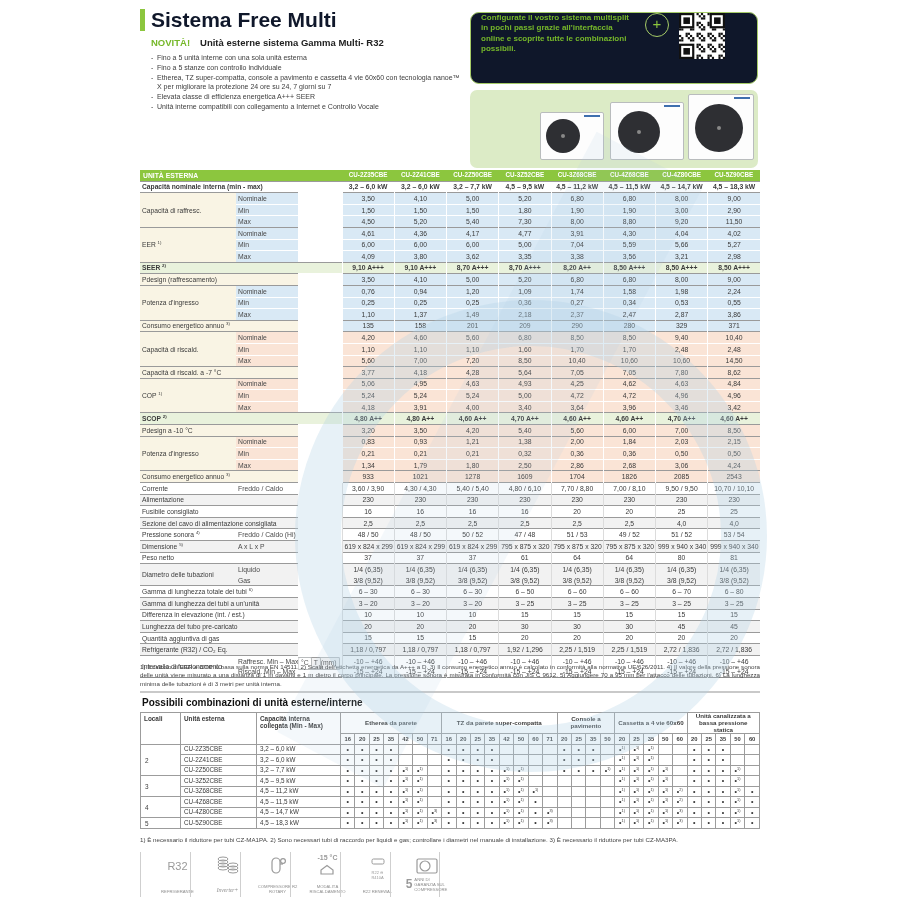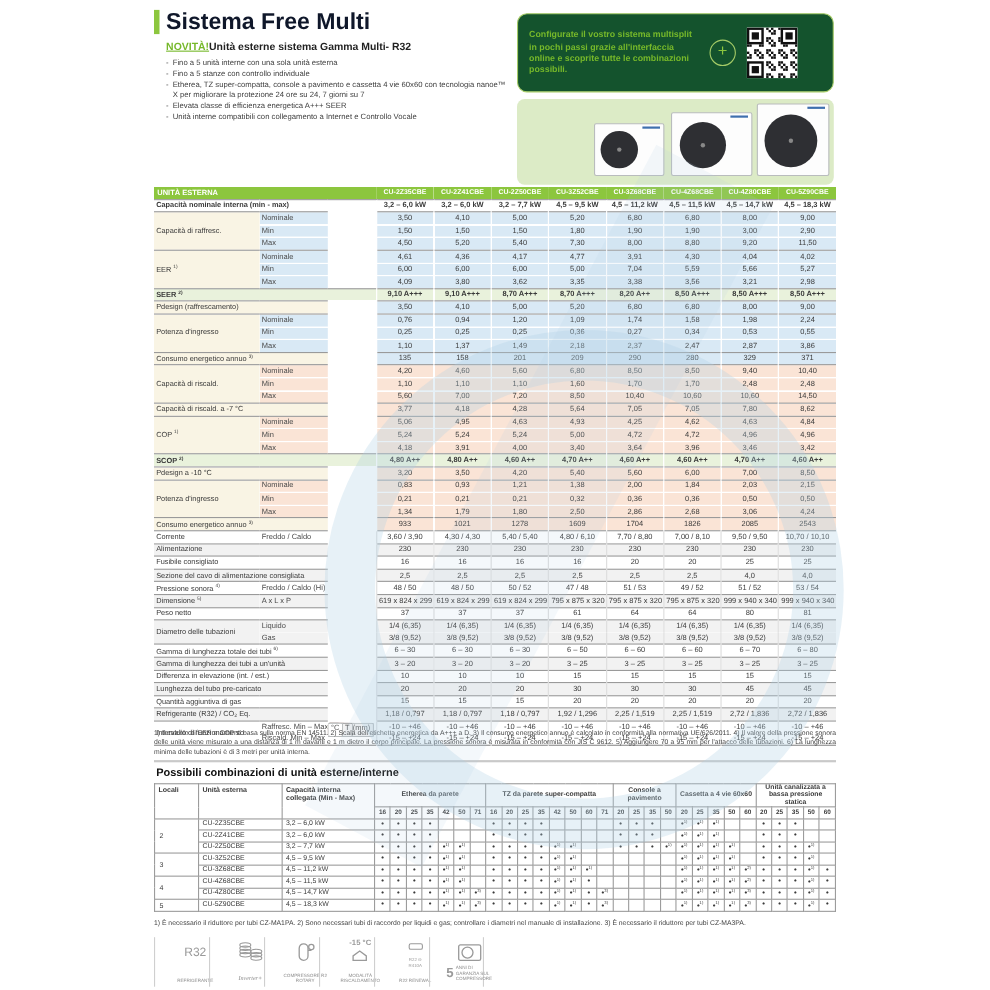--- a/index.html
+++ b/index.html
@@ -5,28 +5,28 @@
   html,body{margin:0;padding:0;}
   .page{position:relative;width:900px;height:900px;background:#fff;overflow:hidden;
         font-family:"Liberation Sans",sans-serif;color:#3a3a3a;}
   .content{position:absolute;left:140px;top:0;width:620px;height:900px;}
 
   
   .hdr{position:absolute;left:0;top:8px;width:325px;}
   .title{position:relative;padding-left:11px;font-size:21px;font-weight:bold;color:#0f172a;line-height:1.1;}
   .title:before{content:"";position:absolute;left:0;top:1px;width:5px;height:22px;background:#8cc63e;}
   .subtitle{margin-top:6px;padding-left:11px;font-size:9.5px;font-weight:bold;color:#222;}
-  .subtitle .nov{color:#76b82a;margin-right:0;text-decoration:underline;}
+  .subtitle .nov{color:#76b82a;margin-right:10px;}
   .feat{margin:5px 0 0 0;padding-left:11px;list-style:none;font-size:7px;line-height:1.4;color:#3d3d3d;}
   .feat li{position:relative;padding-left:6px;}
   .feat li:before{content:"-";position:absolute;left:0;color:#3d3d3d;}
 
   
   .promo{position:absolute;left:330px;top:12px;width:288px;height:72px;border:1.5px solid #a5cb67;
-         border-radius:9px;background:#14532d;box-sizing:border-box;display:flex;align-items:center;padding:0 10px;}
+         border-radius:9px;background:#0f172a;box-sizing:border-box;display:flex;padding:0 10px;}
   .promo-text{width:152px;font-size:8px;font-weight:bold;color:#76b82a;line-height:1.3;}
   .plus{width:22px;height:22px;border:1.4px solid #a5cb67;border-radius:50%;color:#8cc63e;
         font-size:15px;line-height:20px;text-align:center;margin:0 10px 0 12px;flex:none;}
   .qr{width:46px;height:46px;flex:none;background:#fff;}
 
   
   .prod{position:absolute;left:330px;top:90px;width:288px;height:78px;background:#dcebc6;border-radius:7px;}
   .unit{position:absolute;bottom:8px;background:#fdfdfd;border:1px solid #b9bcbd;border-radius:2px;}
   .unit .fan{position:absolute;border-radius:50%;background:#2e2f33;}
   .unit .fan:after{content:"";position:absolute;left:50%;top:50%;width:4px;height:4px;margin:-2px 0 0 -2px;

